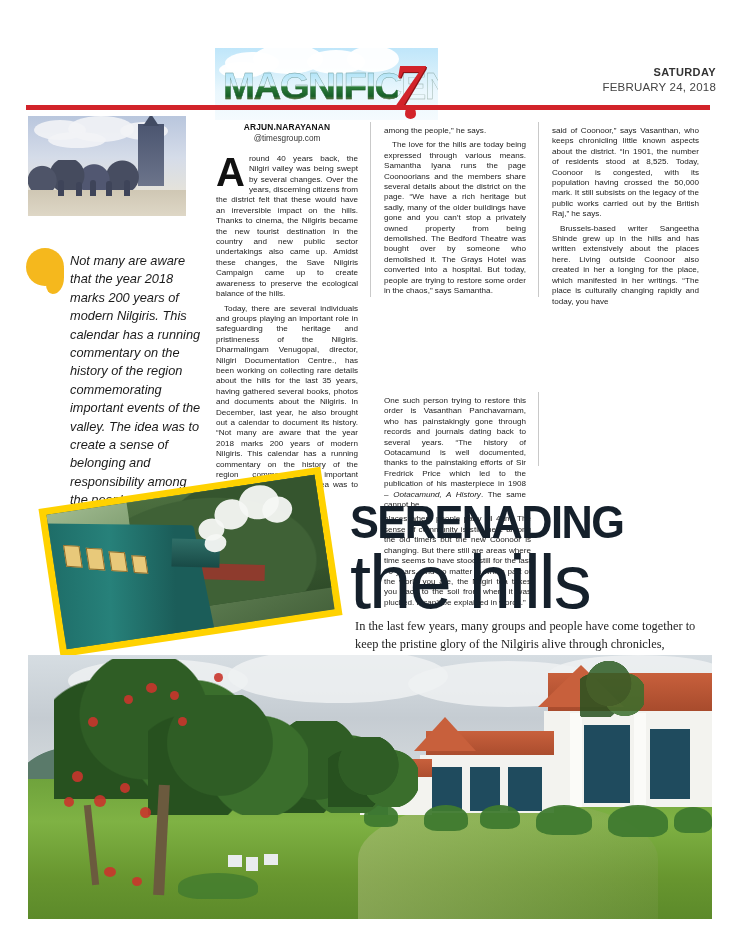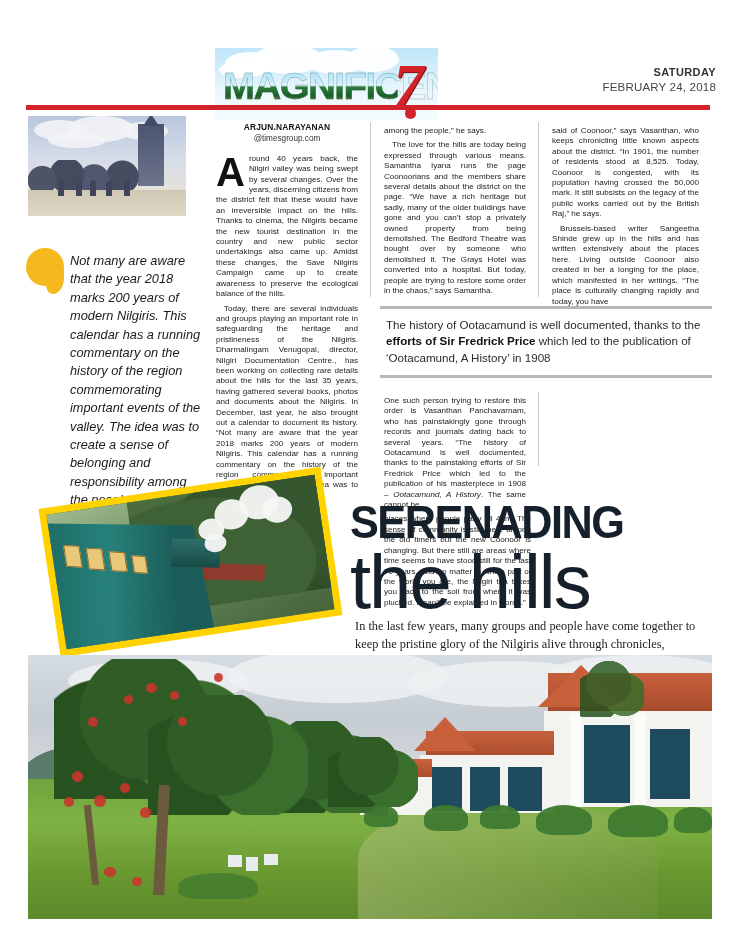--- a/index.html
+++ b/index.html
@@ -305,25 +305,20 @@
       <p class="first">among the people,” he says.</p>
       <p>The love for the hills are today being expressed through various means. Samantha Iyana runs the page Coonoorians and the members share several details about the district on the page. “We have a rich heritage but sadly, many of the older buildings have gone and you can’t stop a privately owned property from being demolished. The Bedford Theatre was bought over by someone who demolished it. The Grays Hotel was converted into a hospital. But today, people are trying to restore some order in the chaos,” says Samantha.</p>
     </div>
 
     <div class="col col3">
       <p class="first">said of Coonoor,” says Vasanthan, who keeps chronicling little known aspects about the district. “In 1901, the number of residents stood at 8,525. Today, Coonoor is congested, with its population having crossed the 50,000 mark. It still subsists on the legacy of the public works carried out by the British Raj,” he says.</p>
       <p>Brussels-based writer Sangeetha Shinde grew up in the hills and has written extensively about the places here. Living outside Coonoor also created in her a longing for the place, which manifested in her writings. “The place is culturally changing rapidly and today, you have</p>
     </div>
   </div>
 
-  <div class="callout">
-    <div class="rule"></div>
-    <div class="ctext"><span>The history of Ootacamund is well documented, thanks to the </span><b>efforts of Sir Fredrick Price</b><span> which led to the publication of ‘Ootacamund, A History’ in 1908</span></div>
-    <div class="rule"></div>
-  </div>
 
   <div class="colgrid2">
     <span class="vrule" style="left:158px; height:74px;"></span>
     <div class="col col-l">
       <p class="first"><span>One such person trying to restore this order is Vasanthan Panchavarnam, who has painstakingly gone through records and journals dating back to several years. “The history of Ootacamund is well documented, thanks to the painstaking efforts of Sir Fredrick Price which led to the publication of his masterpiece in 1908 – </span><i>Ootacamund, A History</i><span>. The same cannot be</span></p>
     </div>
     <div class="col col-r">
       <p class="first">places where people party till 4am. The sense of community is still there among the old timers but the new Coonoor is changing. But there still are areas where time seems to have stood still for the last 70 years. And no matter in which part of the world you are, the Nilgiri tea takes you back to the soil from where it was plucked. It can’t be explained in words.”</p>
     </div>
   </div>

